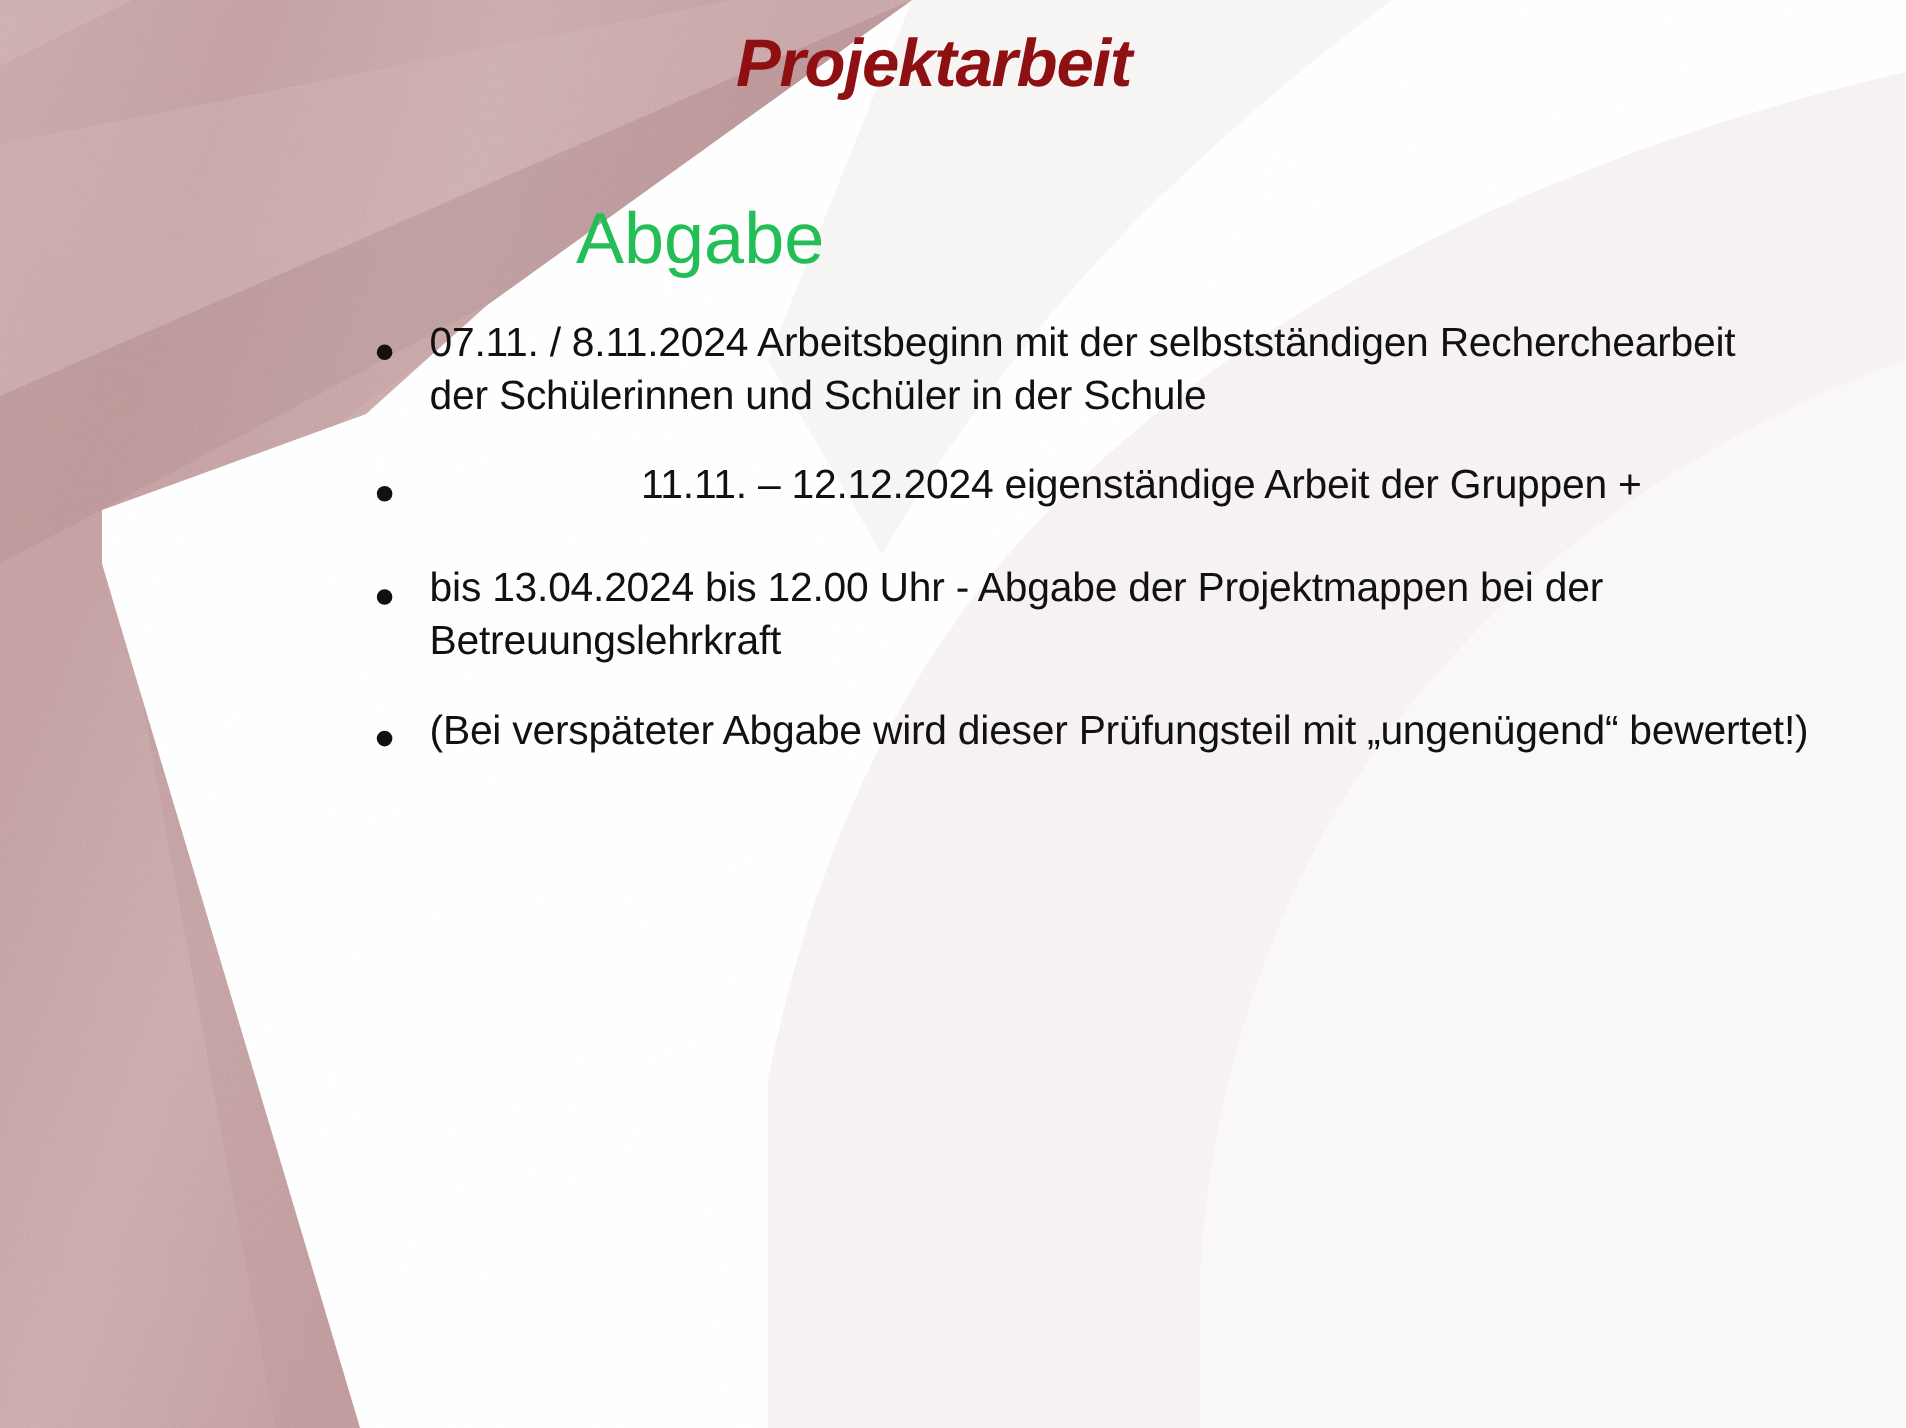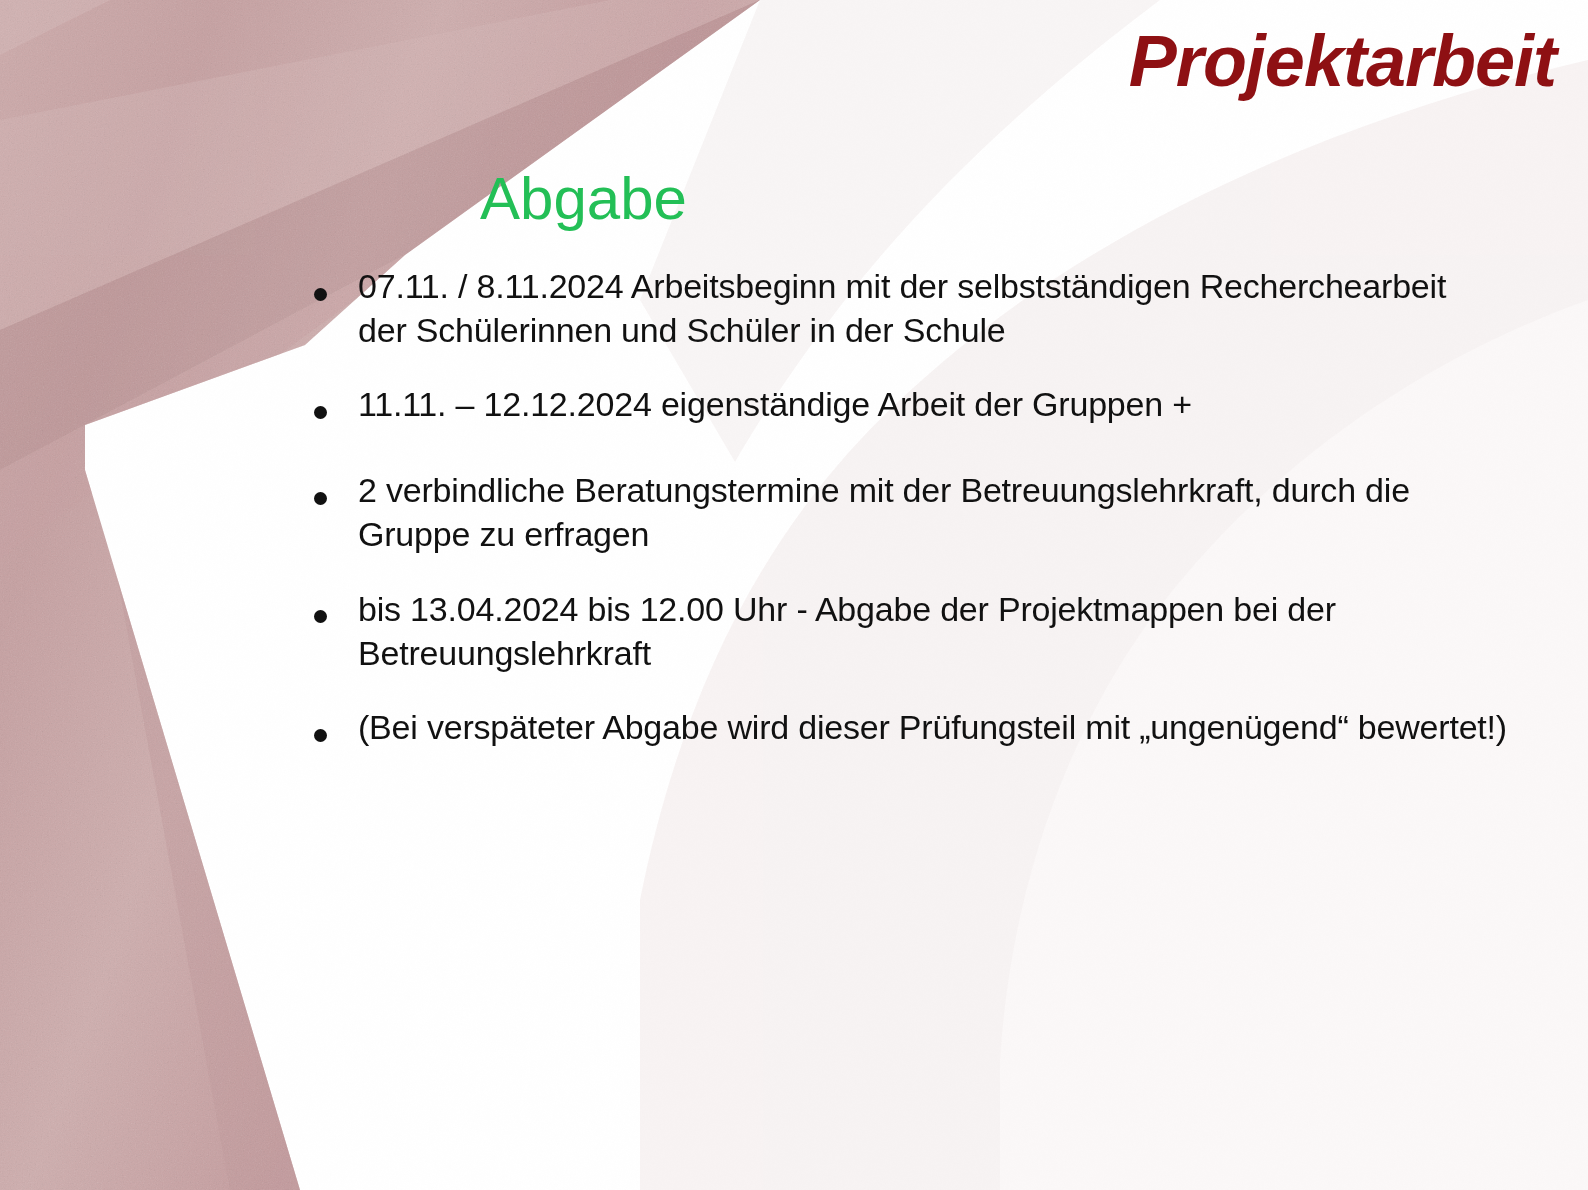--- a/index.html
+++ b/index.html
@@ -29,22 +29,22 @@
     height: 1190px;
     display: block;
   }
 
   
   #title {
     position: absolute;
     top: 24px;
     left: 0;
     width: 1556px;
-    text-align: right;
-    font-size: 72px;
+    text-align: center;
+    font-size: 56px;
     font-weight: bold;
     font-style: italic;
     letter-spacing: -1px;
     color: #8e1013;
     line-height: 1.05;
     white-space: nowrap;
   }
 
   
   #subtitle {
@@ -87,21 +87,21 @@
     vertical-align: 0.12em;
   }
   .bullet-text {
     flex: 1 1 auto;
     font-size: 34px;
     line-height: 1.30;
     color: #111111;
     letter-spacing: -0.2px;
   }
   .b0 .bullet-text { max-width: 1120px; }
-  .b1 .bullet-text { max-width: 1010px; }
+  .b1 .bullet-text { max-width: 1010px; text-align: right; }
   .b2 .bullet-text { max-width: 1112px; }
   .b3 .bullet-text { max-width: 1030px; }
   .b4 .bullet-text { max-width: 1160px; }
 </style>
 </head>
 <body>
 
 <div id="slide">
 
   <div class="bg-layer">
@@ -162,24 +162,20 @@
     <div class="bullet-row b0">
       <div class="bullet-marker"><span class="dot"></span></div>
       <div class="bullet-text">07.11. / 8.11.2024 Arbeitsbeginn mit der selbstständigen Recherchearbeit der Schülerinnen und Schüler in der Schule</div>
     </div>
 
     <div class="bullet-row b1">
       <div class="bullet-marker"><span class="dot"></span></div>
       <div class="bullet-text">11.11. – 12.12.2024 eigenständige Arbeit der Gruppen +</div>
     </div>
 
-    <div class="bullet-row b2">
-      <div class="bullet-marker"><span class="dot"></span></div>
-      <div class="bullet-text">2 verbindliche Beratungstermine mit der Betreuungslehrkraft, durch die Gruppe zu erfragen</div>
-    </div>
 
     <div class="bullet-row b3">
       <div class="bullet-marker"><span class="dot"></span></div>
       <div class="bullet-text">bis 13.04.2024 bis 12.00 Uhr - Abgabe der Projektmappen bei der Betreuungslehrkraft</div>
     </div>
 
     <div class="bullet-row b4">
       <div class="bullet-marker"><span class="dot"></span></div>
       <div class="bullet-text">(Bei verspäteter Abgabe wird dieser Prüfungsteil mit „ungenügend“ bewertet!)</div>
     </div>

